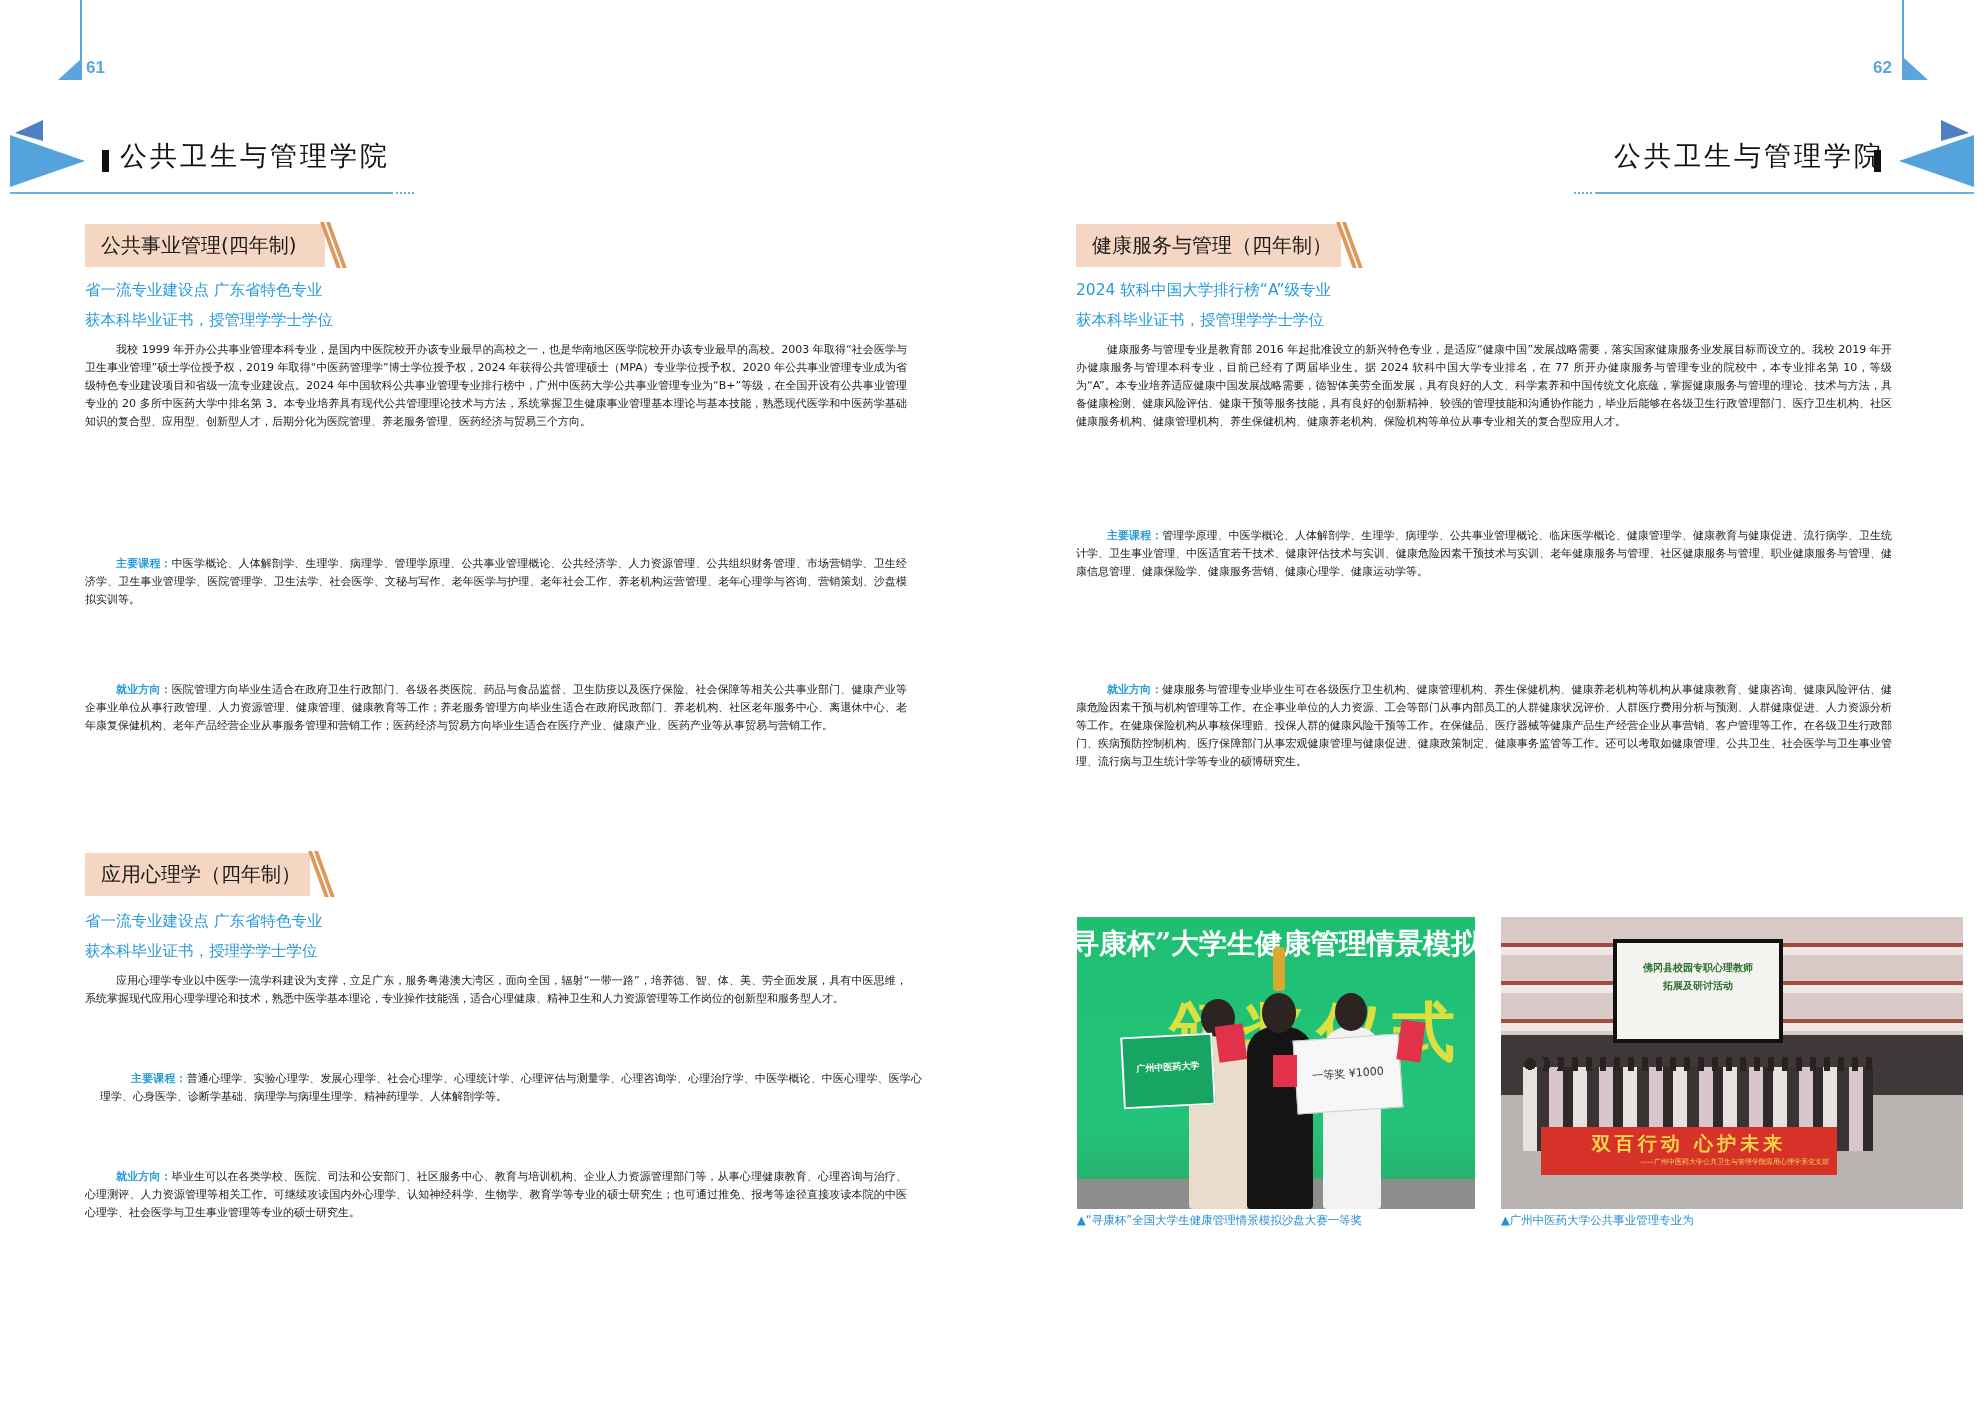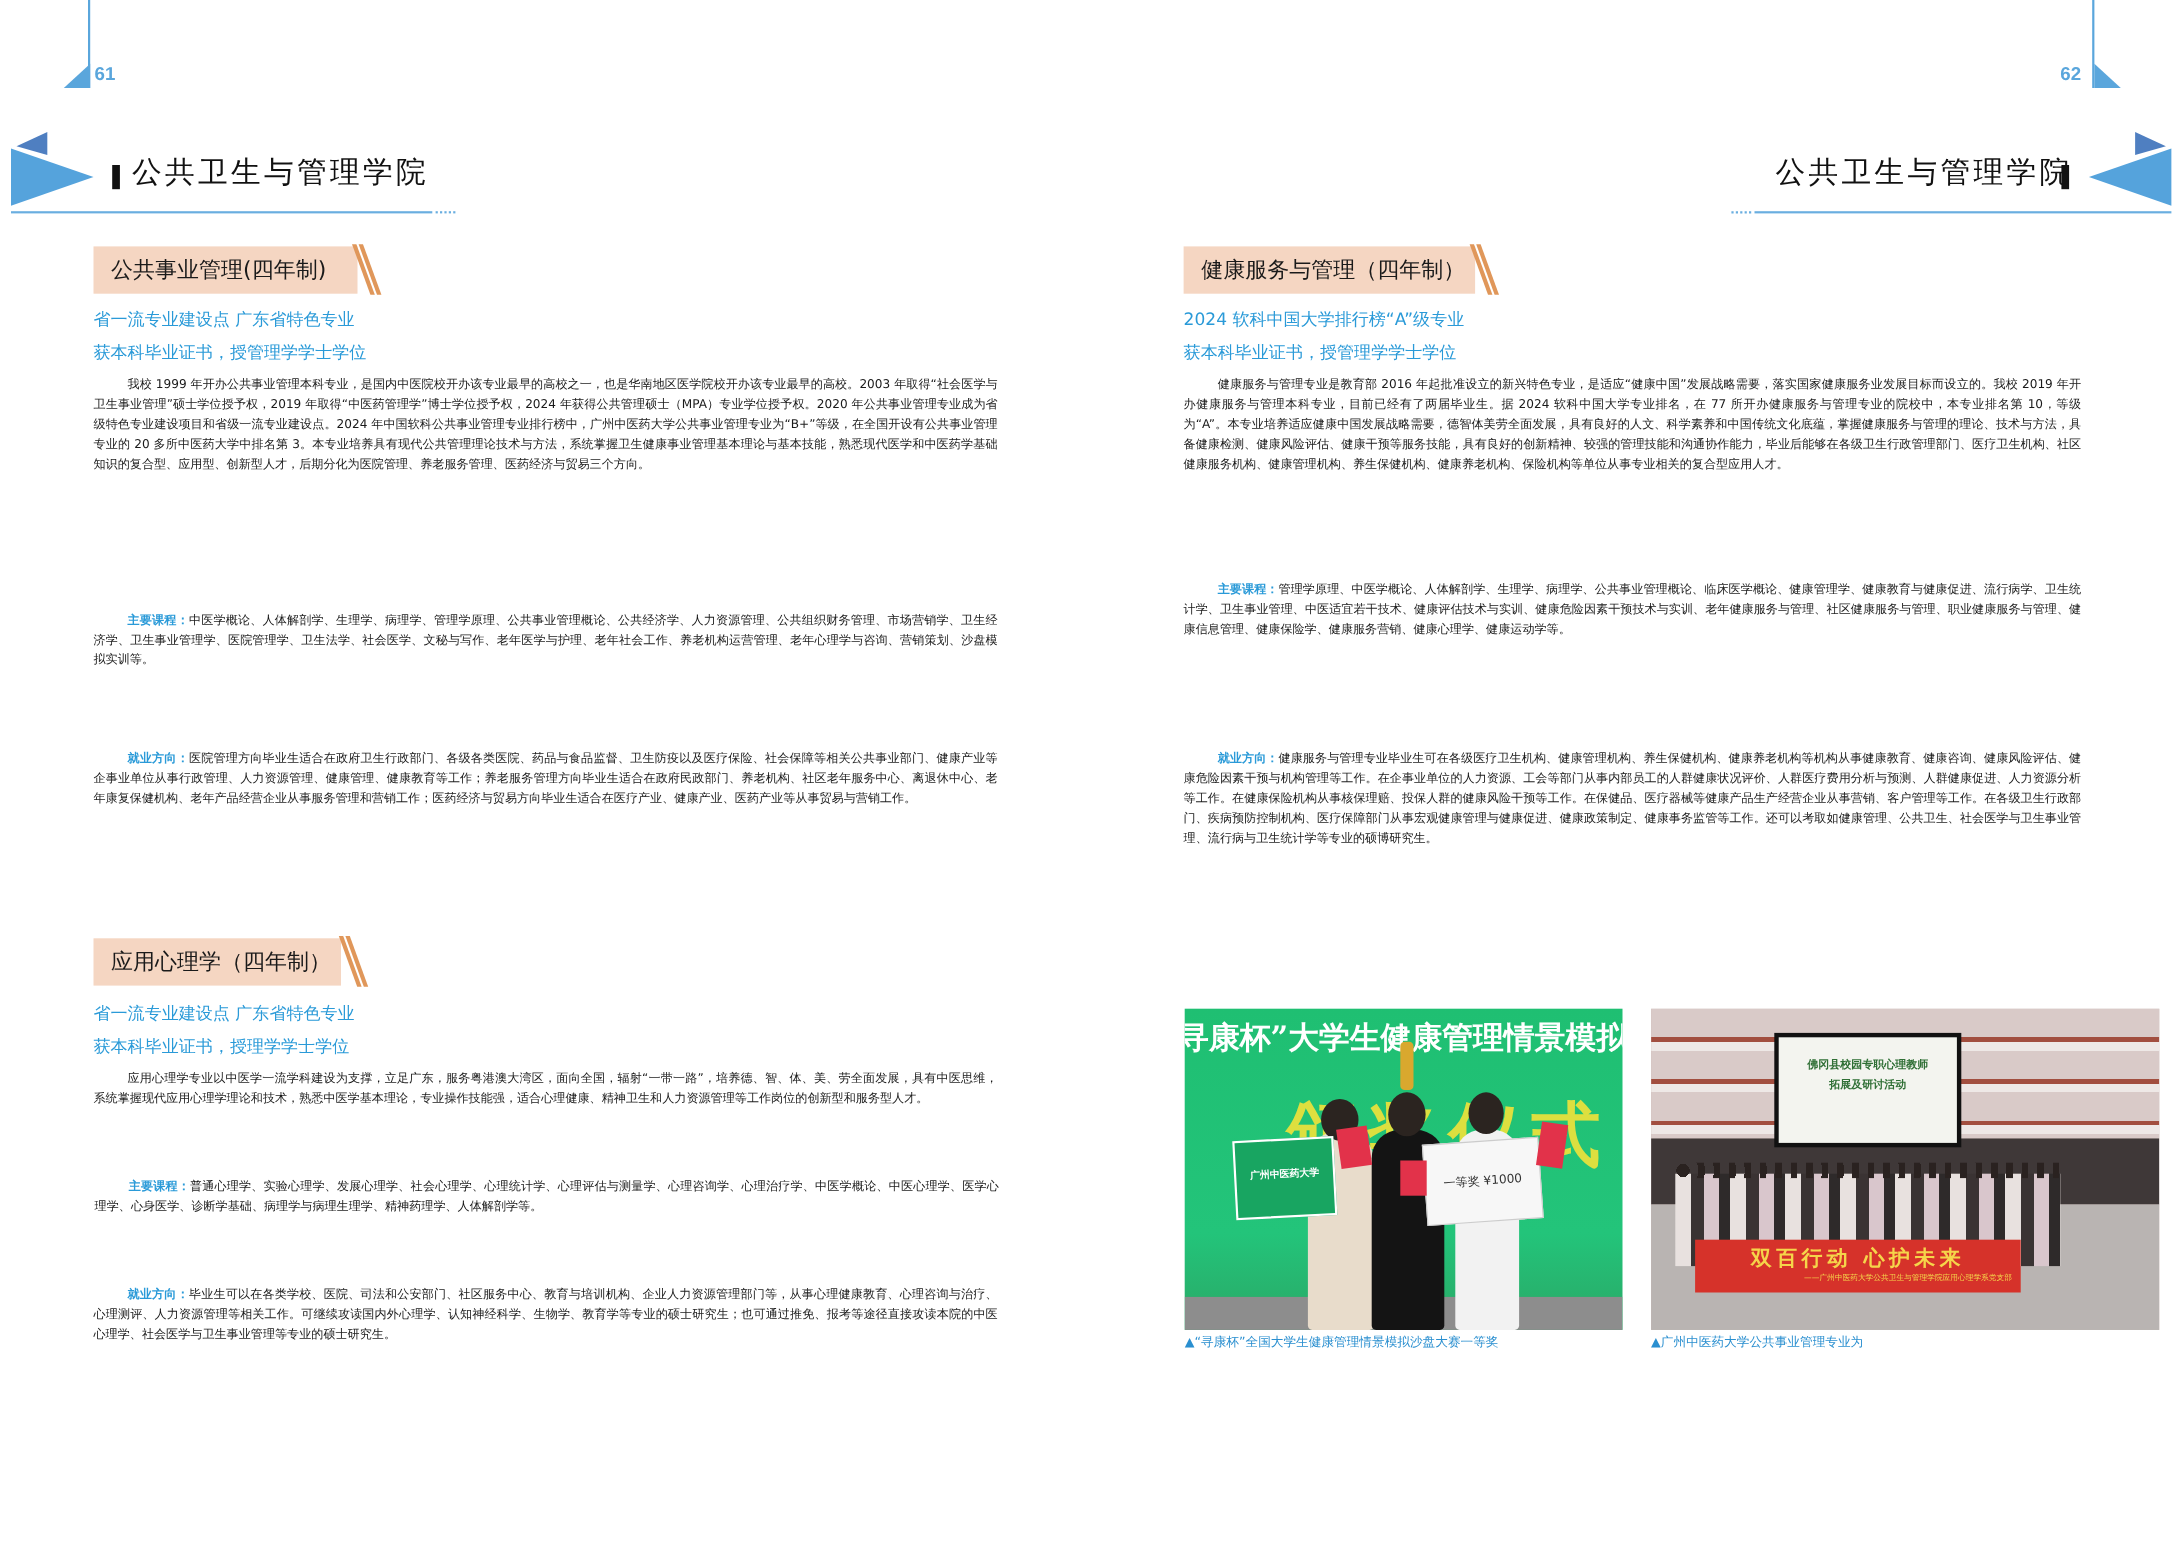--- a/index.html
+++ b/index.html
@@ -74,21 +74,21 @@
   <div class="tag" style="left:85px; top:853px; width:225px;">
     <span class="tag-label">应用心理学（四年制）</span>
   </div>
   <div class="tag-slash" style="left:308px; top:851px;"></div>
   <div class="tag-slash" style="left:314px; top:851px;"></div>
 
   <div class="blue" style="left:85px; top:911px;">省一流专业建设点  广东省特色专业</div>
   <div class="blue" style="left:85px; top:941px;">获本科毕业证书，授理学学士学位</div>
 
   <div class="para" style="left:85px; top:972px; width:822px;">应用心理学专业以中医学一流学科建设为支撑，立足广东，服务粤港澳大湾区，面向全国，辐射“一带一路”，培养德、智、体、美、劳全面发展，具有中医思维，系统掌握现代应用心理学理论和技术，熟悉中医学基本理论，专业操作技能强，适合心理健康、精神卫生和人力资源管理等工作岗位的创新型和服务型人才。</div>
-  <div class="para" style="left:86px; top:1070px; width:822px;">
+  <div class="para" style="left:100px; top:1070px; width:822px;">
     <span class="kw">主要课程：</span><span>普通心理学、实验心理学、发展心理学、社会心理学、心理统计学、心理评估与测量学、心理咨询学、心理治疗学、中医学概论、中医心理学、医学心理学、心身医学、诊断学基础、病理学与病理生理学、精神药理学、人体解剖学等。</span>
   </div>
   <div class="para" style="left:85px; top:1168px; width:822px;">
     <span class="kw">就业方向：</span><span>毕业生可以在各类学校、医院、司法和公安部门、社区服务中心、教育与培训机构、企业人力资源管理部门等，从事心理健康教育、心理咨询与治疗、心理测评、人力资源管理等相关工作。可继续攻读国内外心理学、认知神经科学、生物学、教育学等专业的硕士研究生；也可通过推免、报考等途径直接攻读本院的中医心理学、社会医学与卫生事业管理等专业的硕士研究生。</span>
   </div>
 </div>
 
 <div class="page right">
   <div class="vrule" style="left:910px;"></div>
   <div class="pnum-tri" style="left:912px; border-right:24px solid transparent; border-bottom:22px solid #5aa6dc;"></div>

